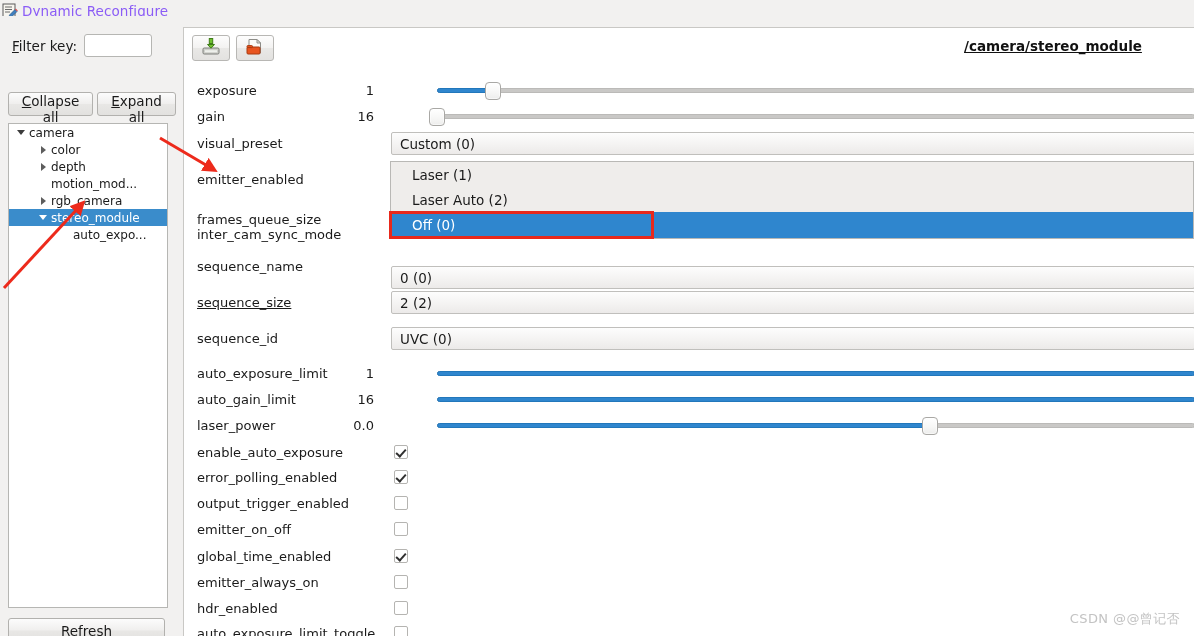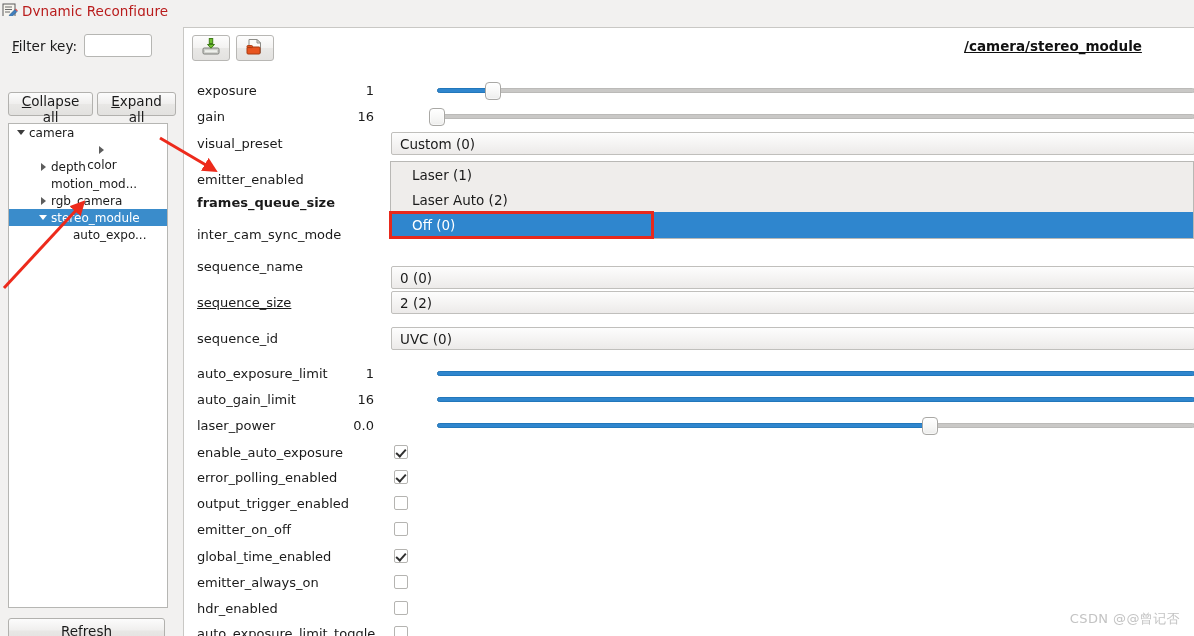--- a/index.html
+++ b/index.html
@@ -14,21 +14,21 @@
   }
   #app { position: relative; width: 1194px; height: 636px; }
 
   
   #titlebar {
     position: absolute; left: 0; top: 0; width: 1194px; height: 22px;
     display: flex; align-items: center; gap: 4px;
     padding-left: 2px;
     background: #f2f1f0;
   }
-  #title-text { font-size: 13.5px; color: #b91c1c; letter-spacing: .1px; }
+  #title-text { font-size: 13.5px; color: #8b5cf6; letter-spacing: .1px; }
   .app-icon { width: 16px; height: 16px; display: block; }
 
   
   #left-panel {
     position: absolute; left: 0; top: 16px; width: 176px; height: 614px;
     background: #f2f1f0;
     padding: 0;
   }
   #filter-row {
     position: absolute; left: 12px; top: 18px;
@@ -265,21 +265,21 @@
     <div id="btn-row">
       <button id="collapse-all" class="qt-button"><u>C</u>ollapse all</button>
       <button id="expand-all" class="qt-button"><u>E</u>xpand all</button>
     </div>
 
     <div id="tree-box">
         <div class="tree-node" style="padding-left: 6px;">
           <span class="arrow open"></span>
           <span>camera</span>
         </div>
-        <div class="tree-node" style="padding-left: 28px; flex-direction: column;">
+        <div class="tree-node" style="padding-left: 28px;">
           <span class="arrow closed"></span>
           <span>color</span>
         </div>
         <div class="tree-node" style="padding-left: 28px;">
           <span class="arrow closed"></span>
           <span>depth</span>
         </div>
         <div class="tree-node" style="padding-left: 28px;">
           <span class="arrow "></span>
           <span>motion_mod...</span>
@@ -340,21 +340,21 @@
         <div class="slider-fill" style="top: 86px; left: 253px; width: 2px;"></div>
         <div class="slider-handle" style="top: 80px; left: 245px;"></div>
         <div class="row-label" style="top: 108px;">visual_preset</div>
         <div class="value-box" style="top: 104px; left: 207px; width: 804px;">
           <span>Custom (0)</span>
         </div>
         <div class="row-label" style="top: 144px;">emitter_enabled</div>
         <div class="value-box" style="top: 140px; left: 207px; width: 804px;">
           <span>Off (0)</span>
         </div>
-        <div class="row-label" style="top: 167px; font-weight: bold;">frames_queue_size</div>
+        <div class="row-label" style="top: 184px;">frames_queue_size</div>
         <div class="row-label" style="top: 199px;">inter_cam_sync_mode</div>
         <div class="row-label" style="top: 231px;">sequence_name</div>
         <div class="value-box" style="top: 238px; left: 207px; width: 804px;">
           <span>0 (0)</span>
         </div>
         <div class="row-label" style="top: 267px; text-decoration: underline;">sequence_size</div>
         <div class="value-box" style="top: 263px; left: 207px; width: 804px;">
           <span>2 (2)</span>
         </div>
         <div class="row-label" style="top: 303px;">sequence_id</div>

